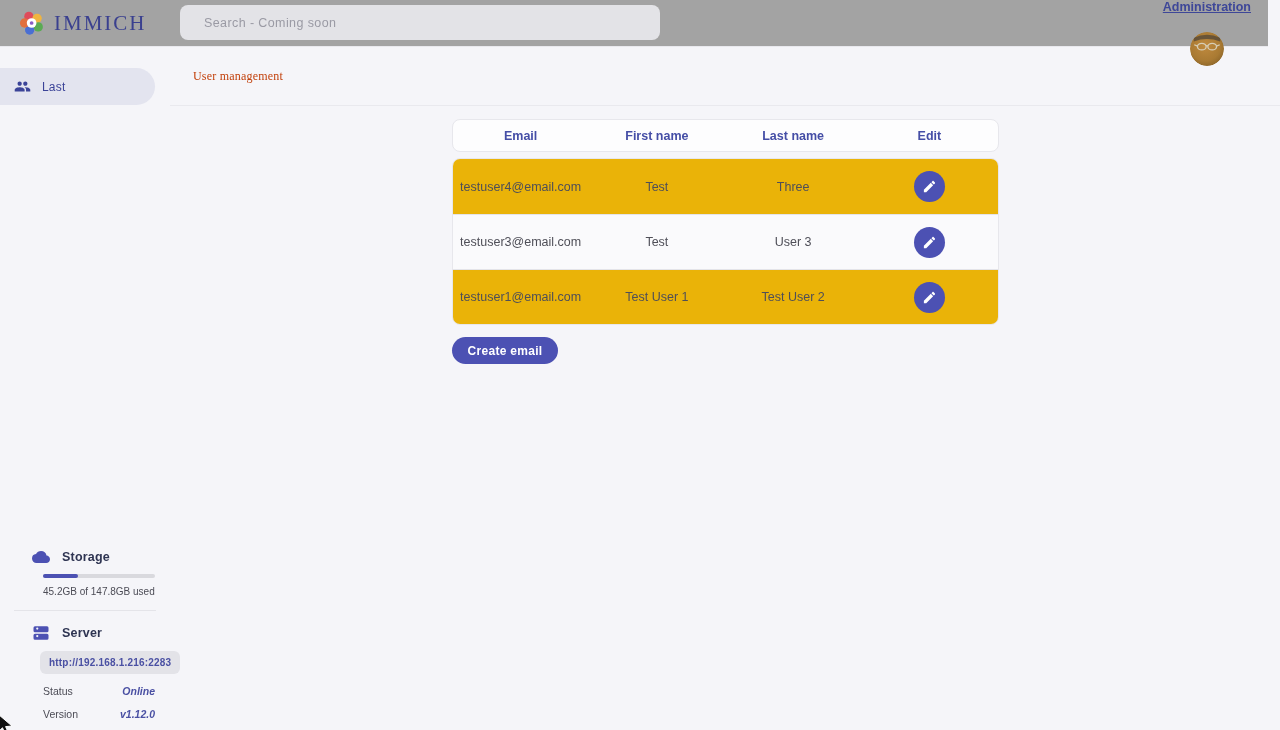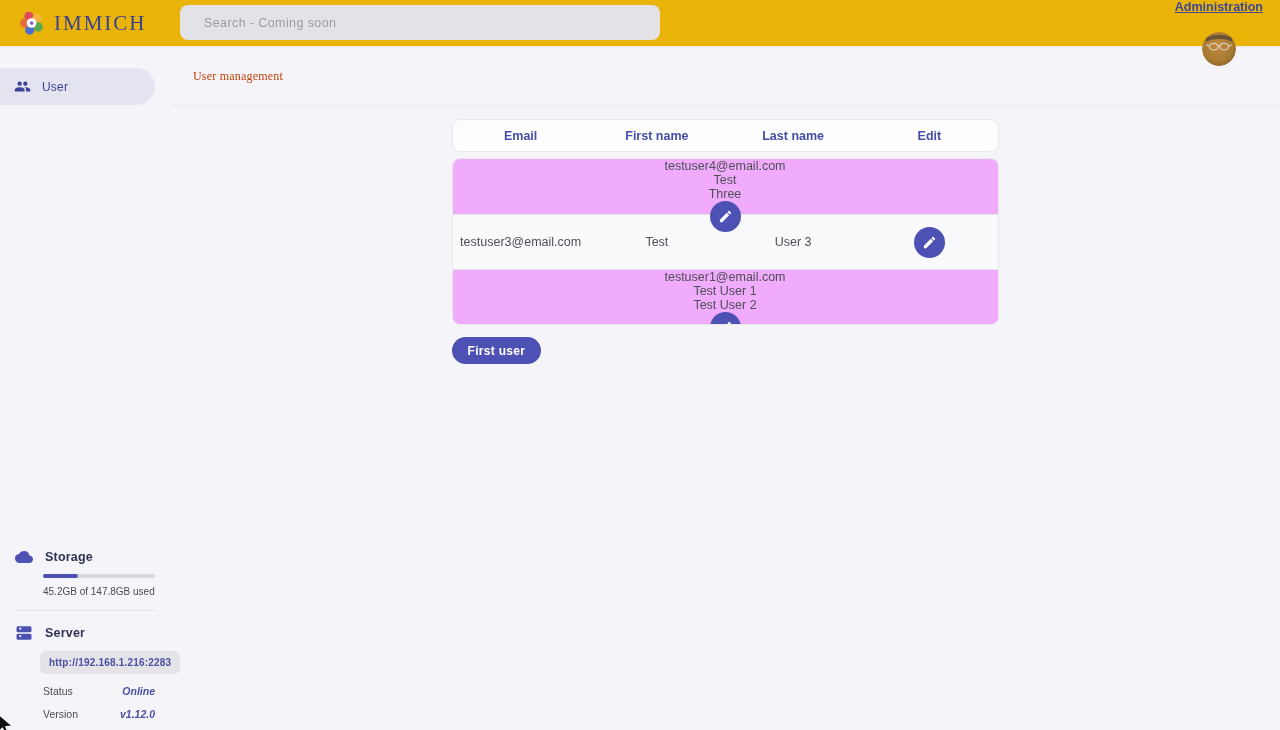--- a/index.html
+++ b/index.html
@@ -5,22 +5,22 @@
   * { margin:0; padding:0; box-sizing:border-box; }
   html,body { width:1280px; height:730px; }
   body {
     font-family:"Liberation Sans","DejaVu Sans",sans-serif;
     background:#f5f5f9; color:#4f4f58; overflow:hidden;
   }
   .app { position:relative; width:1280px; height:730px; }
 
   
   .navbar {
-    position:absolute; top:0; left:0; right:0; height:47px;
-    background:#eab308; border-bottom:1px solid #e9e9ee;
+    position:absolute; top:0; left:0; right:12px; height:47px;
+    background:#a3a3a3; border-bottom:1px solid #e9e9ee;
     display:flex; align-items:center;
   }
   .brand { display:flex; align-items:center; gap:8px; margin-left:18px; }
   .brand-logo { width:28px; height:28px; }
   .brand-name {
     font-family:"Liberation Serif","DejaVu Serif",serif;
     font-size:21px; letter-spacing:2px; color:#3a408f; font-weight:500;
   }
   .search {
     position:absolute; left:180px; top:5px; width:480px; height:35px;
@@ -40,21 +40,21 @@
   .sidebar { position:absolute; top:47px; left:0; bottom:0; width:170px; }
   .side-item {
     margin-top:21px; width:155px; height:37px;
     background:#e3e4ef; border-radius:0 19px 19px 0;
     display:flex; align-items:center; gap:11px; padding-left:14px; cursor:pointer;
   }
   .side-item .icon { width:17px; height:17px; color:#3b4398; }
   .side-item-label { font-size:12px; font-weight:500; color:#3b4398; letter-spacing:0.2px; }
 
   .side-bottom { position:absolute; left:0; bottom:10px; width:170px; }
-  .sb-head { display:flex; align-items:center; gap:12px; padding-left:15px; }
+  .sb-head { display:flex; align-items:center; gap:12px; padding-left:32px; }
   .sb-head .icon { width:18px; height:18px; color:#4c51b3; flex:none; }
   .sb-title { font-size:12.5px; font-weight:bold; color:#2e3452; letter-spacing:0.2px; }
   .progress-track {
     margin:8px 0 0 43px; width:112px; height:4px; border-radius:2px; background:#d9d9de;
   }
   .progress-fill { height:4px; border-radius:2px; background:#4c51b3; }
   .usage-text { margin:8px 0 0 43px; font-size:10px; color:#4c4c56; }
   .sb-divider { margin:13px 14px 13px 14px; border:none; border-top:1px solid #e4e4e9; }
   .url-pill {
     margin:9px 0 0 40px; display:inline-block; background:#e3e3e8;
@@ -76,21 +76,21 @@
   }
   .thead {
     margin-top:13px; height:33px; background:#fdfdfe;
     border:1px solid #e7e7ec; border-radius:8px;
     display:flex; align-items:center;
   }
   .th { flex:1; text-align:center; font-size:12.5px; font-weight:bold; color:#454ea6; }
   .tbody { margin-top:6px; border-radius:8px; overflow:hidden; border:1px solid #e7e7ec; }
   .tr { height:55px; display:flex; align-items:center; }
   .tr + .tr { border-top:1px solid #e4e4e9; }
-  .tr.odd { background:#f0abfc;flex-direction:column; }
+  .tr.odd { background:#eab308; }
   .tr.even { background:#fafafc; }
   .td { flex:1; text-align:center; font-size:12.5px; color:#4f4f58; }
   .edit-btn {
     width:31px; height:31px; border-radius:50%; border:none; cursor:pointer;
     background:#4c51b3; color:#ffffff; display:inline-flex; align-items:center; justify-content:center;
   }
   .edit-btn svg { width:15px; height:15px; }
   .create-btn {
     margin-top:12px; background:#4c51b3; color:#fff; border:none; cursor:pointer;
     border-radius:14px; height:27px; padding:0 16px;
@@ -143,21 +143,21 @@
         </svg>
       </div>
     </div>
   </header>
 
   <nav class="sidebar">
     <div class="side-item">
       <svg class="icon" viewBox="0 0 24 24">
         <path fill="currentColor" d="M16 11c1.66 0 2.99-1.34 2.99-3S17.66 5 16 5c-1.66 0-3 1.34-3 3s1.34 3 3 3zm-8 0c1.66 0 2.99-1.34 2.99-3S9.66 5 8 5C6.34 5 5 6.34 5 8s1.34 3 3 3zm0 2c-2.33 0-7 1.17-7 3.5V19h14v-2.5c0-2.33-4.67-3.5-7-3.5zm8 0c-.29 0-.62.02-.97.05 1.16.84 1.97 1.97 1.97 3.45V19h6v-2.5c0-2.33-4.67-3.5-7-3.5z"></path>
       </svg>
-      <span class="side-item-label">User</span>
+      <span class="side-item-label">Last</span>
     </div>
 
     <div class="side-bottom">
       
       <div class="sb-head">
         <svg class="icon" viewBox="0 0 24 24">
           <path fill="currentColor" d="M19.35 10.04A7.49 7.49 0 0 0 12 4C9.11 4 6.6 5.64 5.35 8.04A5.994 5.994 0 0 0 0 14c0 3.31 2.69 6 6 6h13c2.76 0 5-2.24 5-5 0-2.64-2.05-4.78-4.65-4.96z"></path>
         </svg>
         <span class="sb-title">Storage</span>
       </div>
@@ -233,21 +233,21 @@
           <div class="td">
             <button class="edit-btn">
               <svg viewBox="0 0 24 24">
                   <path fill="currentColor" d="M20.71 7.04c.39-.39.39-1.04 0-1.41l-2.34-2.34c-.37-.39-1.02-.39-1.41 0l-1.84 1.83 3.75 3.75M3 17.25V21h3.75L17.81 9.93l-3.75-3.75L3 17.25z"></path>
                 </svg>
             </button>
           </div>
         </div>
       </div>
 
-      <button class="create-btn">First user</button>
+      <button class="create-btn">Create email</button>
     </div>
   </main>
 
   <svg class="cursor" viewBox="0 0 20 26">
     <path d="M1 1 L1 19 L5.5 14.8 L8.5 21.5 L11.5 20.2 L8.6 13.6 L15 13 Z" fill="#111111" stroke="#ffffff" stroke-width="1"></path>
   </svg>
 
 </div>
 
 </body></html>

